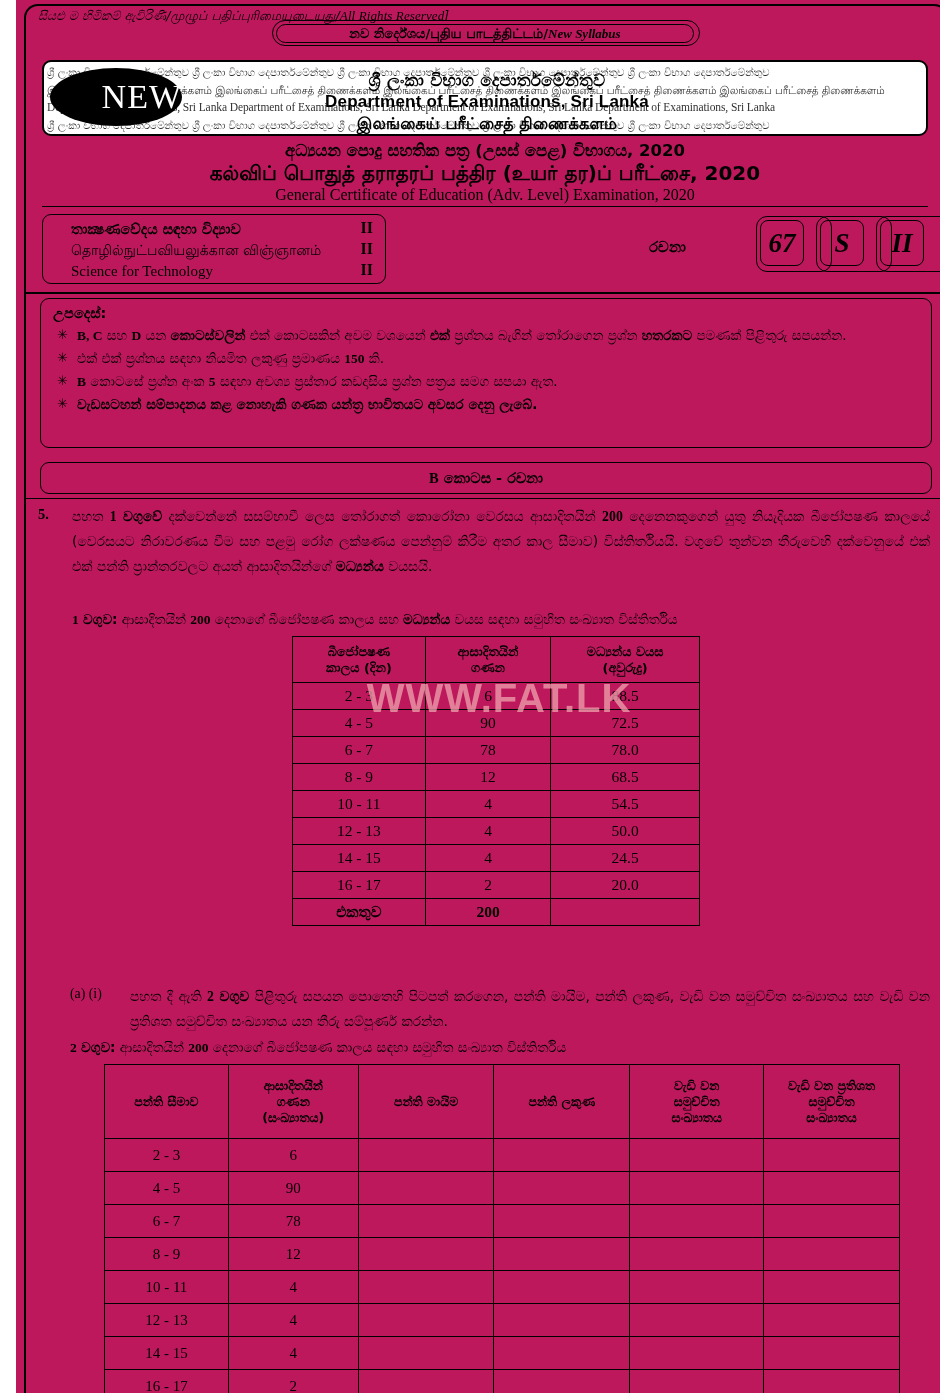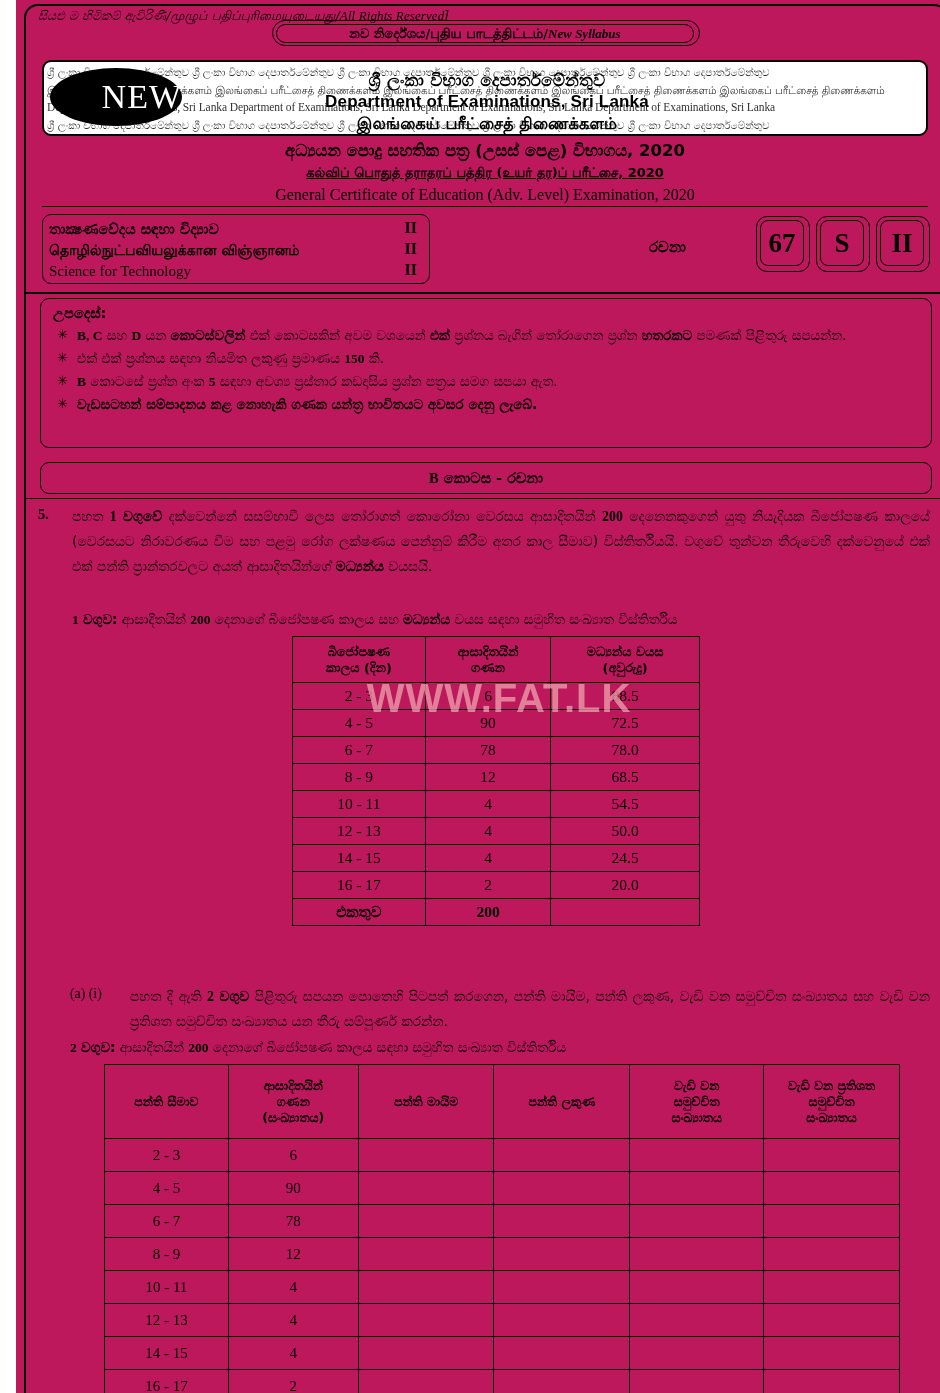--- a/index.html
+++ b/index.html
@@ -129,46 +129,46 @@
 
   
   .title-box {
     position: absolute;
     left: 26px; top: 140px;
     width: 886px; height: 66px;
     text-align: center;
   }
   .title-box div { white-space: nowrap; }
   .t-si { font-size: 16.5px; font-weight: bold; line-height: 22px; }
-  .t-ta { font-size: 13px; font-weight: bold; line-height: 22px; text-decoration: underline; }
+  .t-ta { font-size: 20px; font-weight: bold; line-height: 22px; }
   .t-en { font-size: 16px; line-height: 22px; font-family: "Liberation Serif", serif; }
 
   .title-rule {
     position: absolute;
     left: 26px; top: 206px;
     width: 886px; height: 0;
     border-top: 1.6px solid #000;
   }
 
   
   .subject-box {
     position: absolute;
     left: 26px; top: 214px;
-    width: 388px; height: 70px;
+    width: 344px; height: 70px;
     border: 1.8px solid #000;
     border-radius: 9px;
-    padding: 4px 10px 0 6px;
+    padding: 4px 10px 0 28px;
   }
   .subject-line {
     position: relative;
     height: 21px;
     white-space: nowrap;
   }
   .subject-line .nm { font-size: 14.5px; font-weight: bold; }
-  .subject-line .nm-ta { font-size: 14px; font-weight: bold; }
+  .subject-line .nm-ta { font-size: 14px; font-weight: normal; }
   .subject-line .nm-en { font-size: 15px; font-family: "Liberation Serif", serif; }
   .subject-line .pt {
     position: absolute; right: 2px; top: 0;
     font-family: "Liberation Serif", serif;
     font-weight: bold; font-size: 16px;
   }
 
   .paper-kind {
     position: absolute;
     left: 430px; top: 238px;
@@ -179,23 +179,24 @@
   }
 
   .code-group {
     position: absolute;
     left: 740px; top: 216px;
     width: 180px; height: 62px;
   }
   .code-cell {
     position: absolute;
     top: 0;
-    width: 54px; height: 56px;
+    width: 76px; height: 56px;
     border: 1.8px solid #000;
     border-radius: 11px;
+    font-style: italic;
   }
   .code-cell .inner {
     position: absolute;
     left: 3px; top: 3px;
     width: 44px; height: 46px;
     border: 1.6px solid #000;
     border-radius: 8px;
     text-align: center;
     line-height: 44px;
     font-family: "Liberation Serif", serif;

